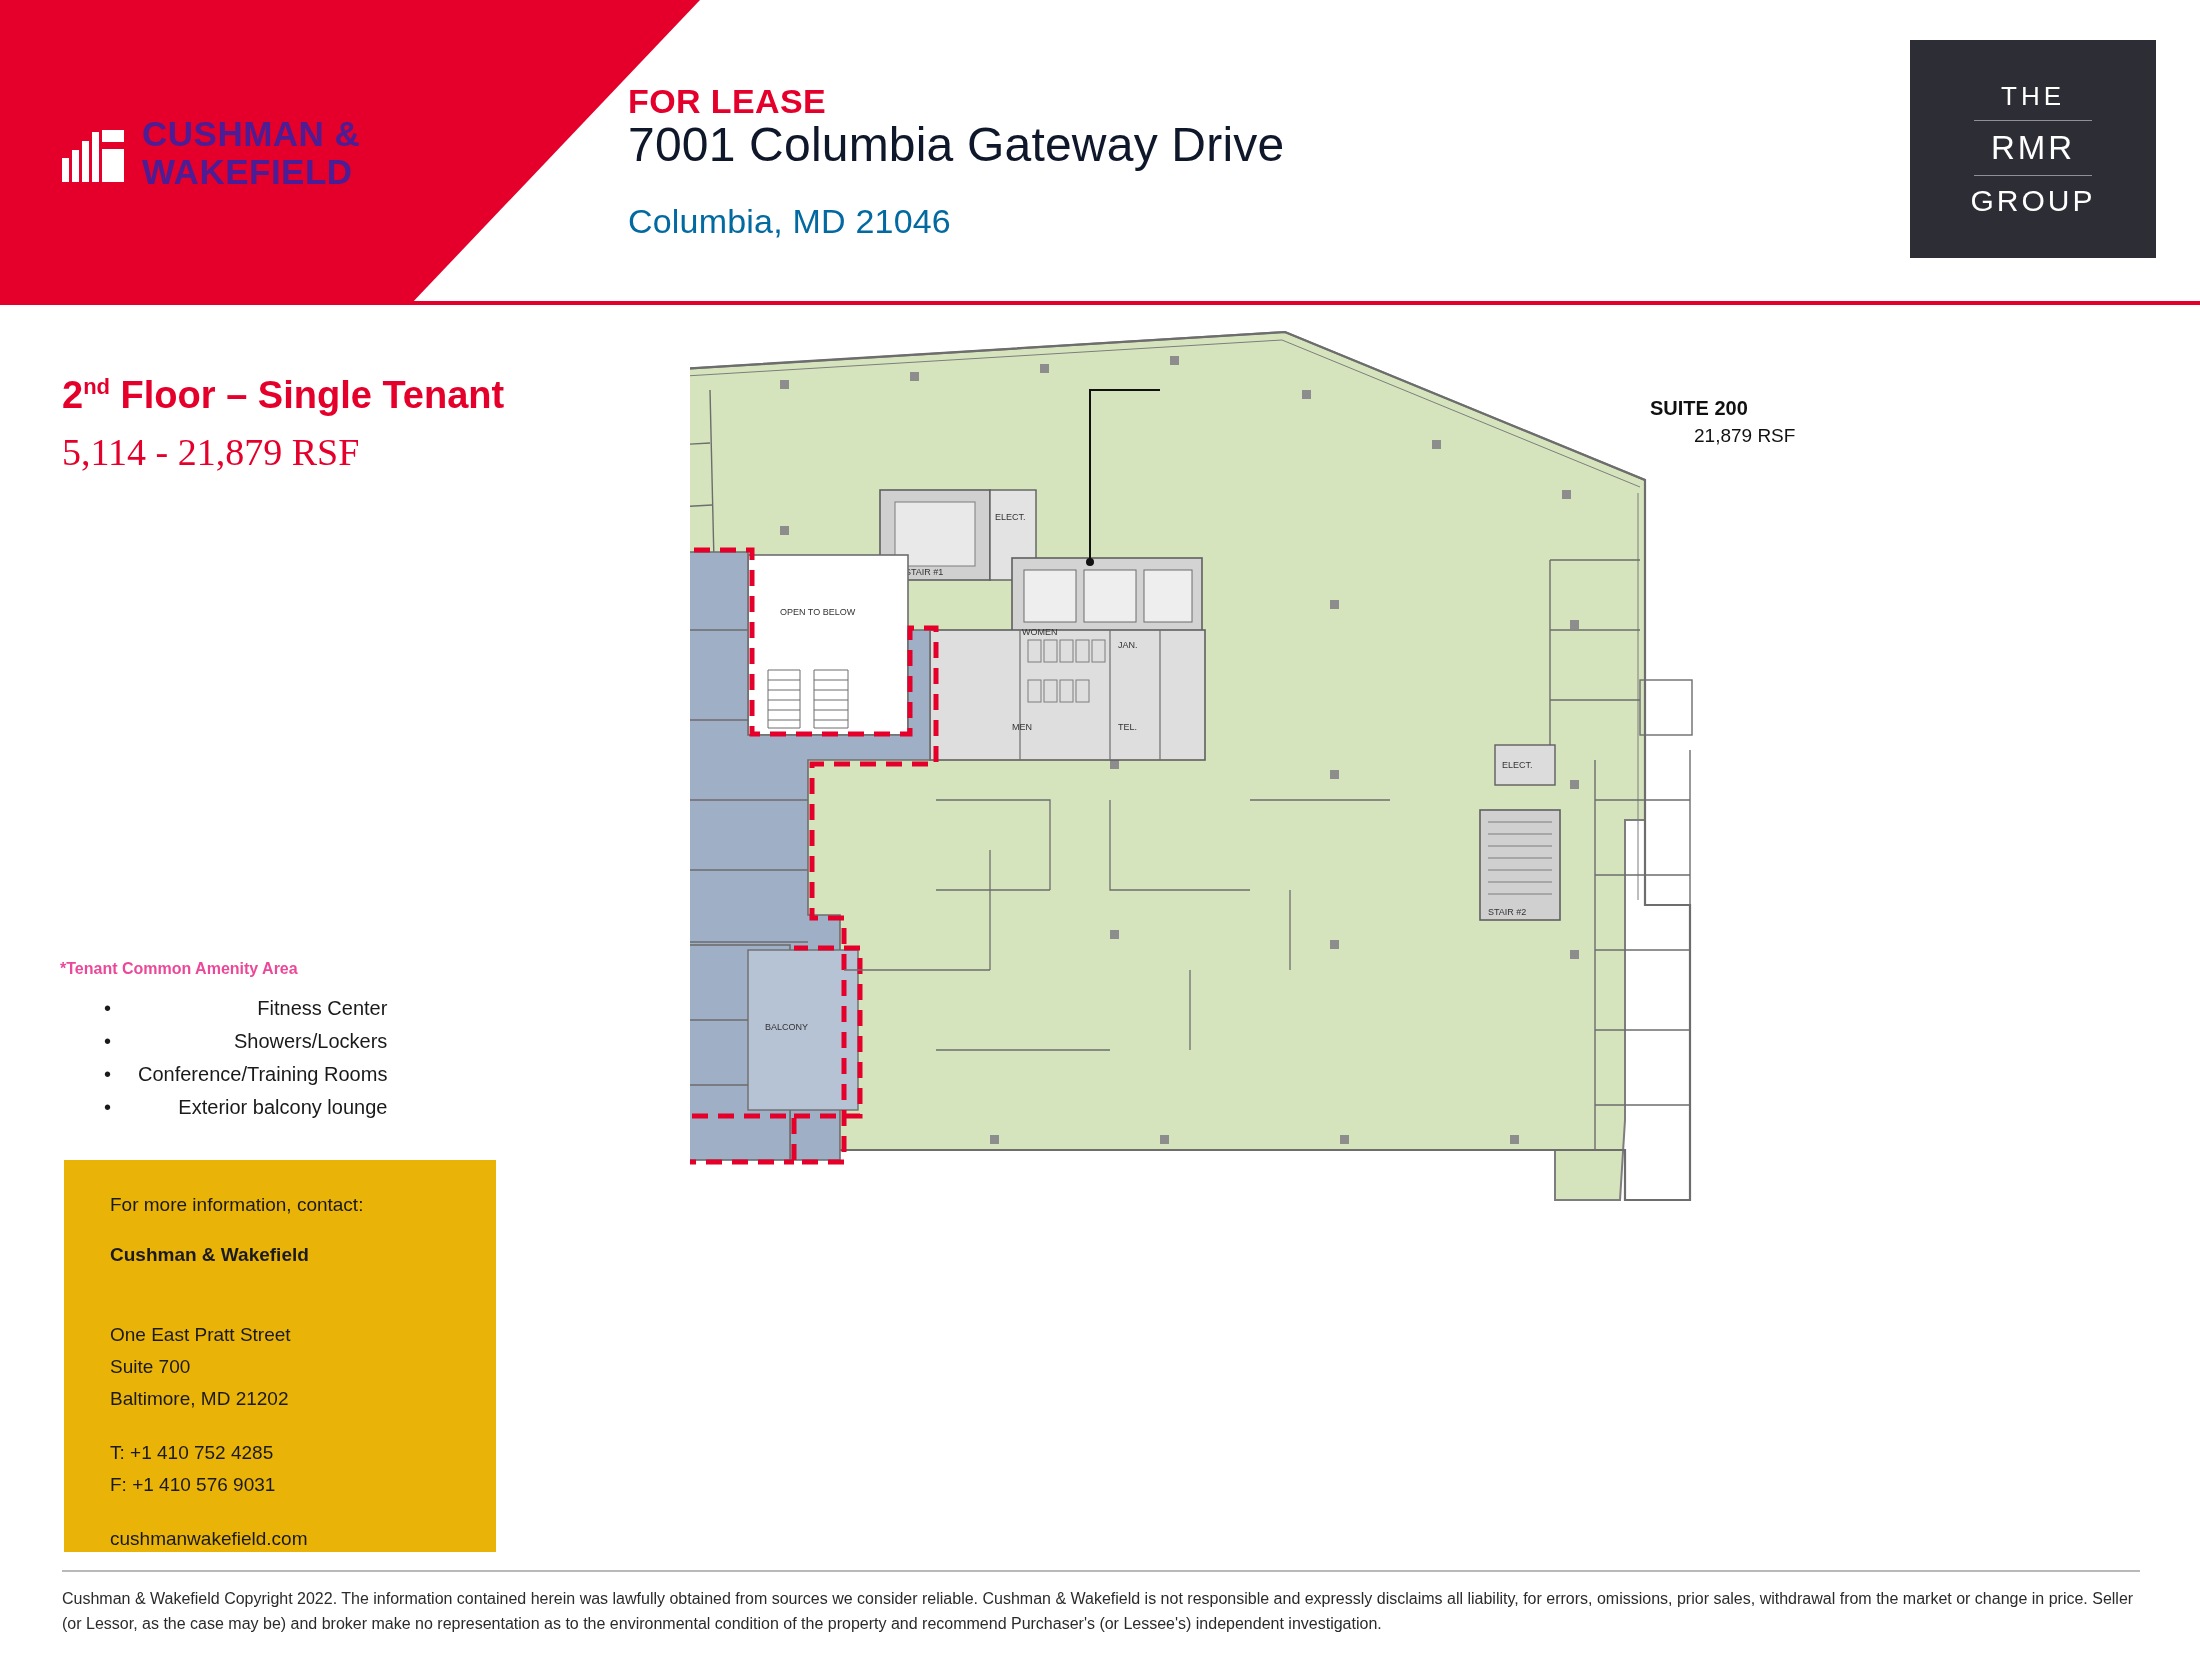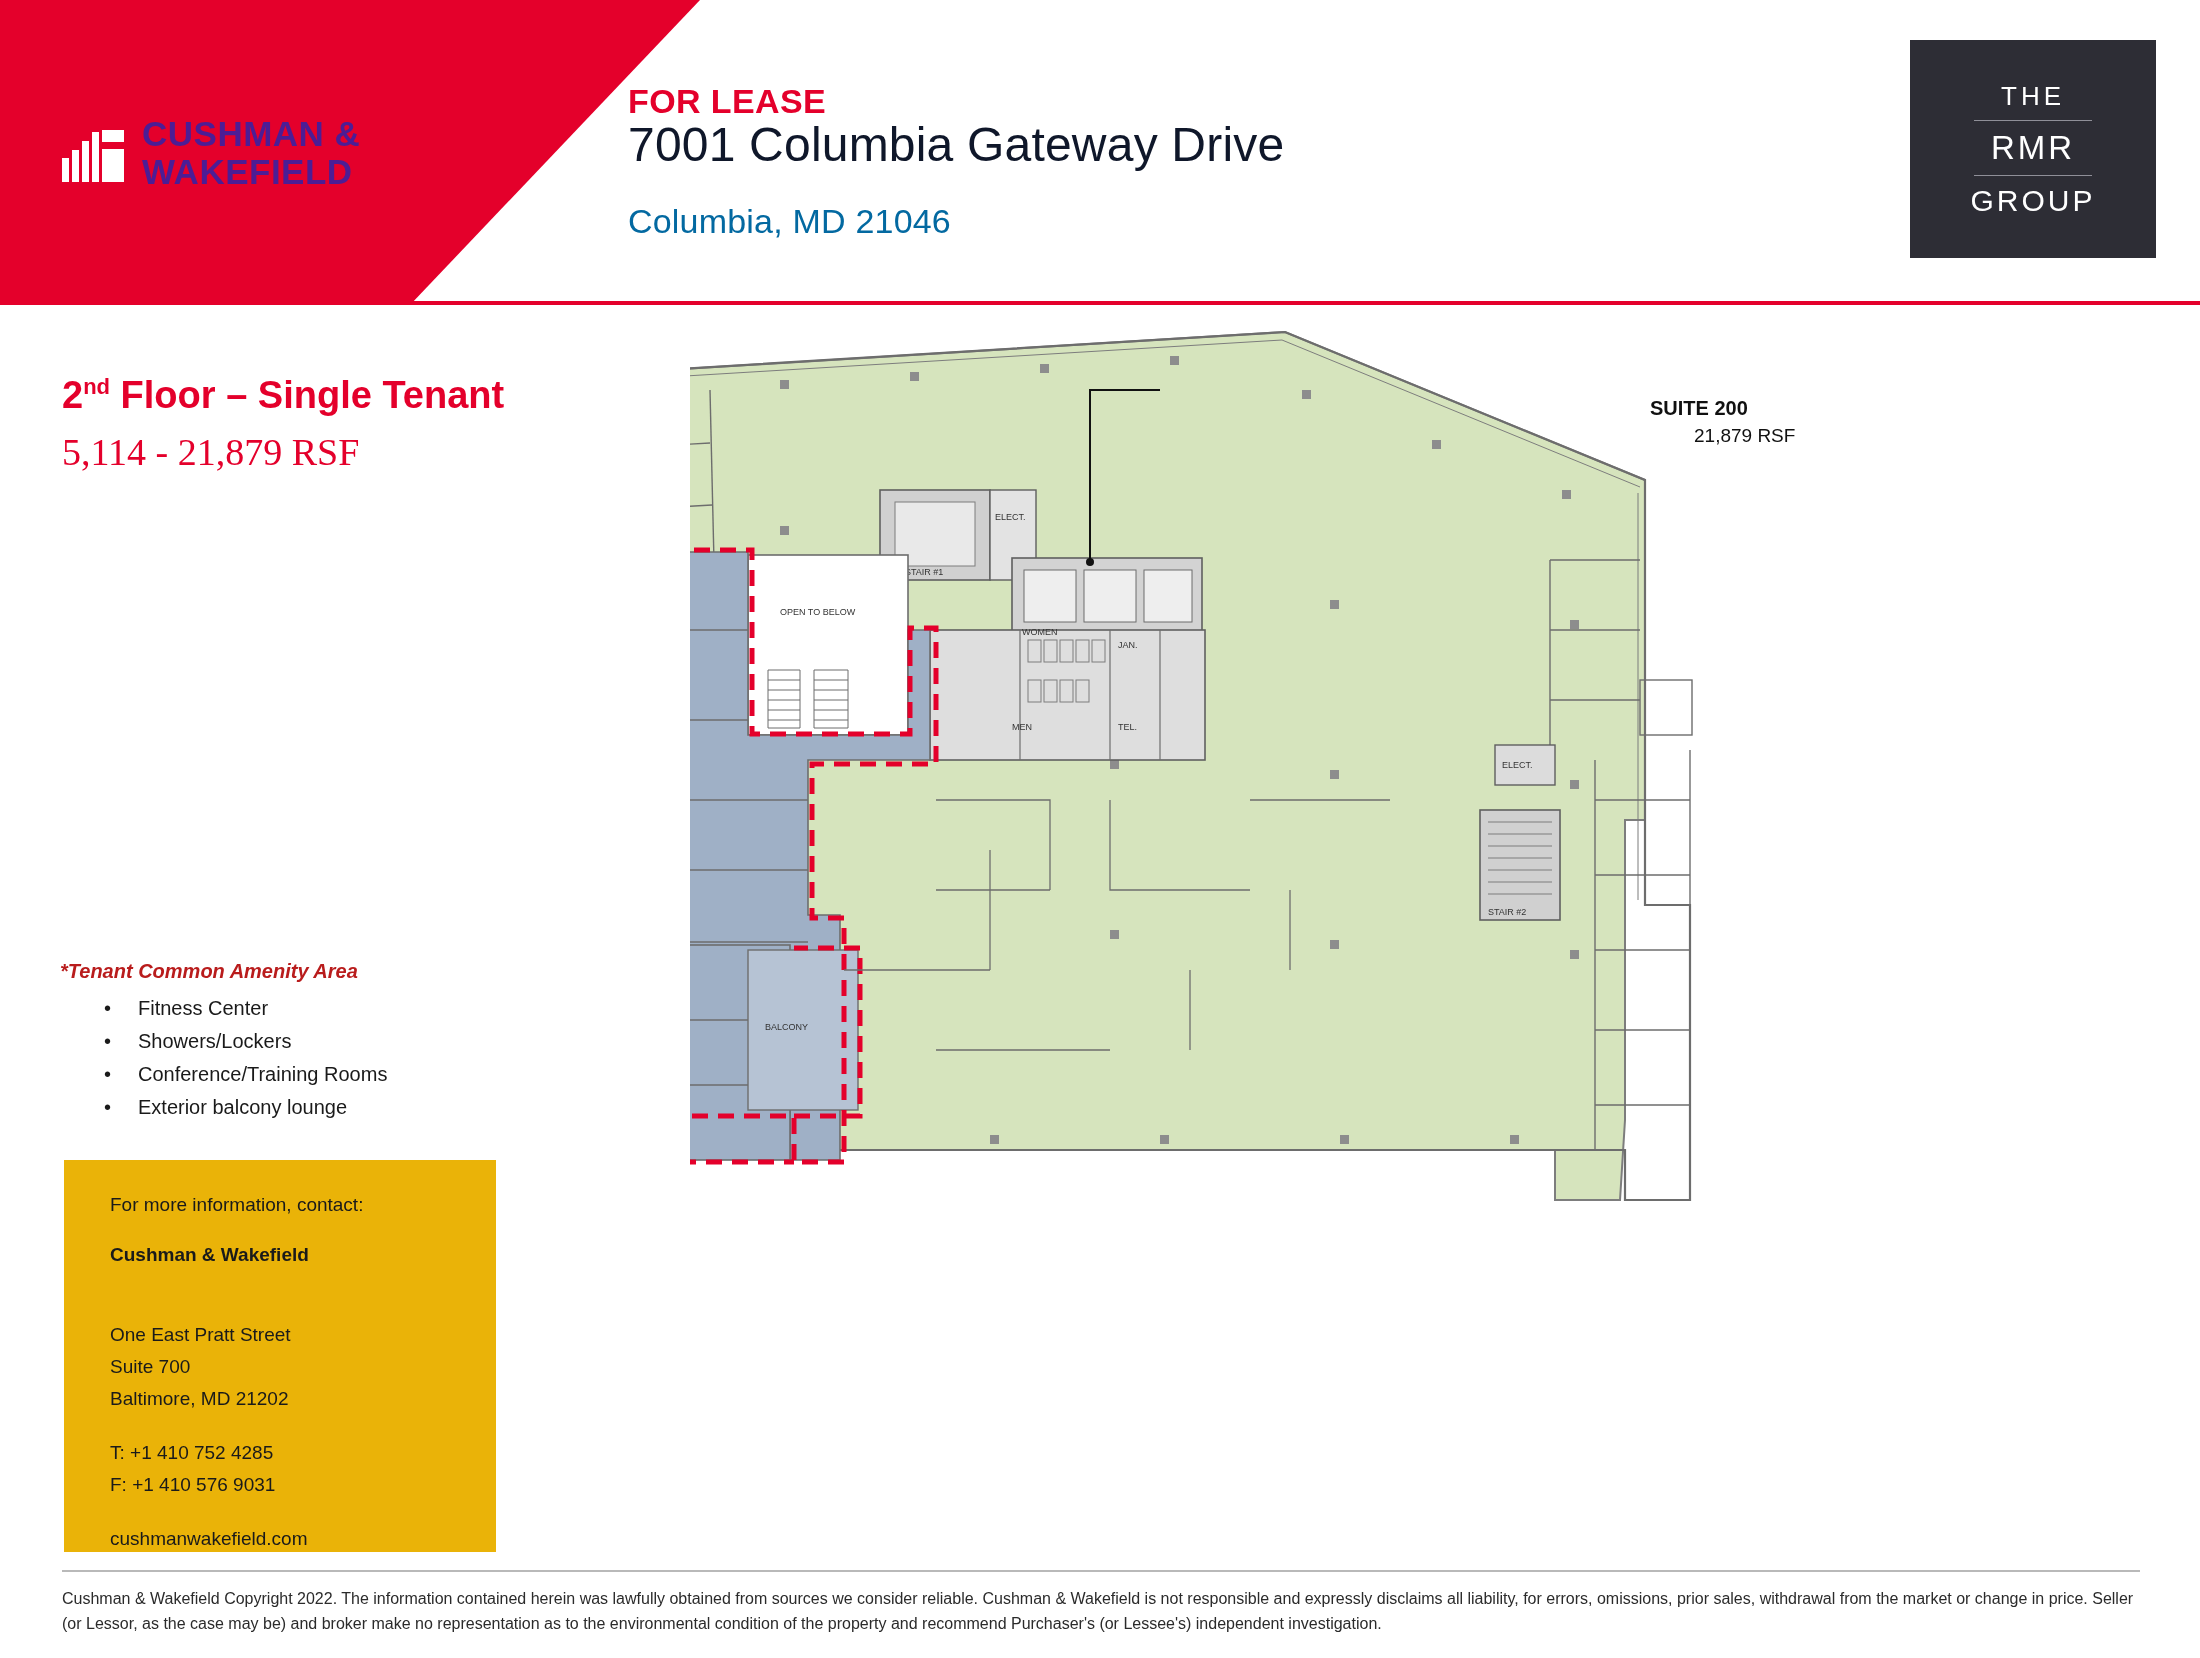--- a/index.html
+++ b/index.html
@@ -73,25 +73,25 @@
     color:#e4002b; font-weight:bold; font-size:38px;
   }
   .floor-title sup { font-size:22px; }
   .floor-sub {
     position:absolute; left:62px; top:430px;
     color:#e4002b; font-size:38px;font-family:Liberation Serif, serif;
   }
 
   .amenity-title {
     position:absolute; left:60px; top:960px;
-    font-size:20px; font-weight:bold; color:#b91c1c;font-style:italic;
+    font-size:16px; font-weight:bold; color:#ec4899;
   }
   .amenity-list {
     position:absolute; left:100px; top:992px;
-    font-size:20px; color:#1a1a1a; line-height:33px;
+    font-size:20px; color:#1a1a1a; line-height:33px;text-align:right;
   }
   .amenity-list li { list-style:none; position:relative; padding-left:38px; }
   .amenity-list li:before {
     content:"•"; position:absolute; left:4px; top:0; font-size:20px;
   }
   .amenity-list ul { margin:0; padding:0; }
 
   .contact-box {
     position:absolute; left:64px; top:1160px; width:432px; height:392px;
     background:#eab308;

